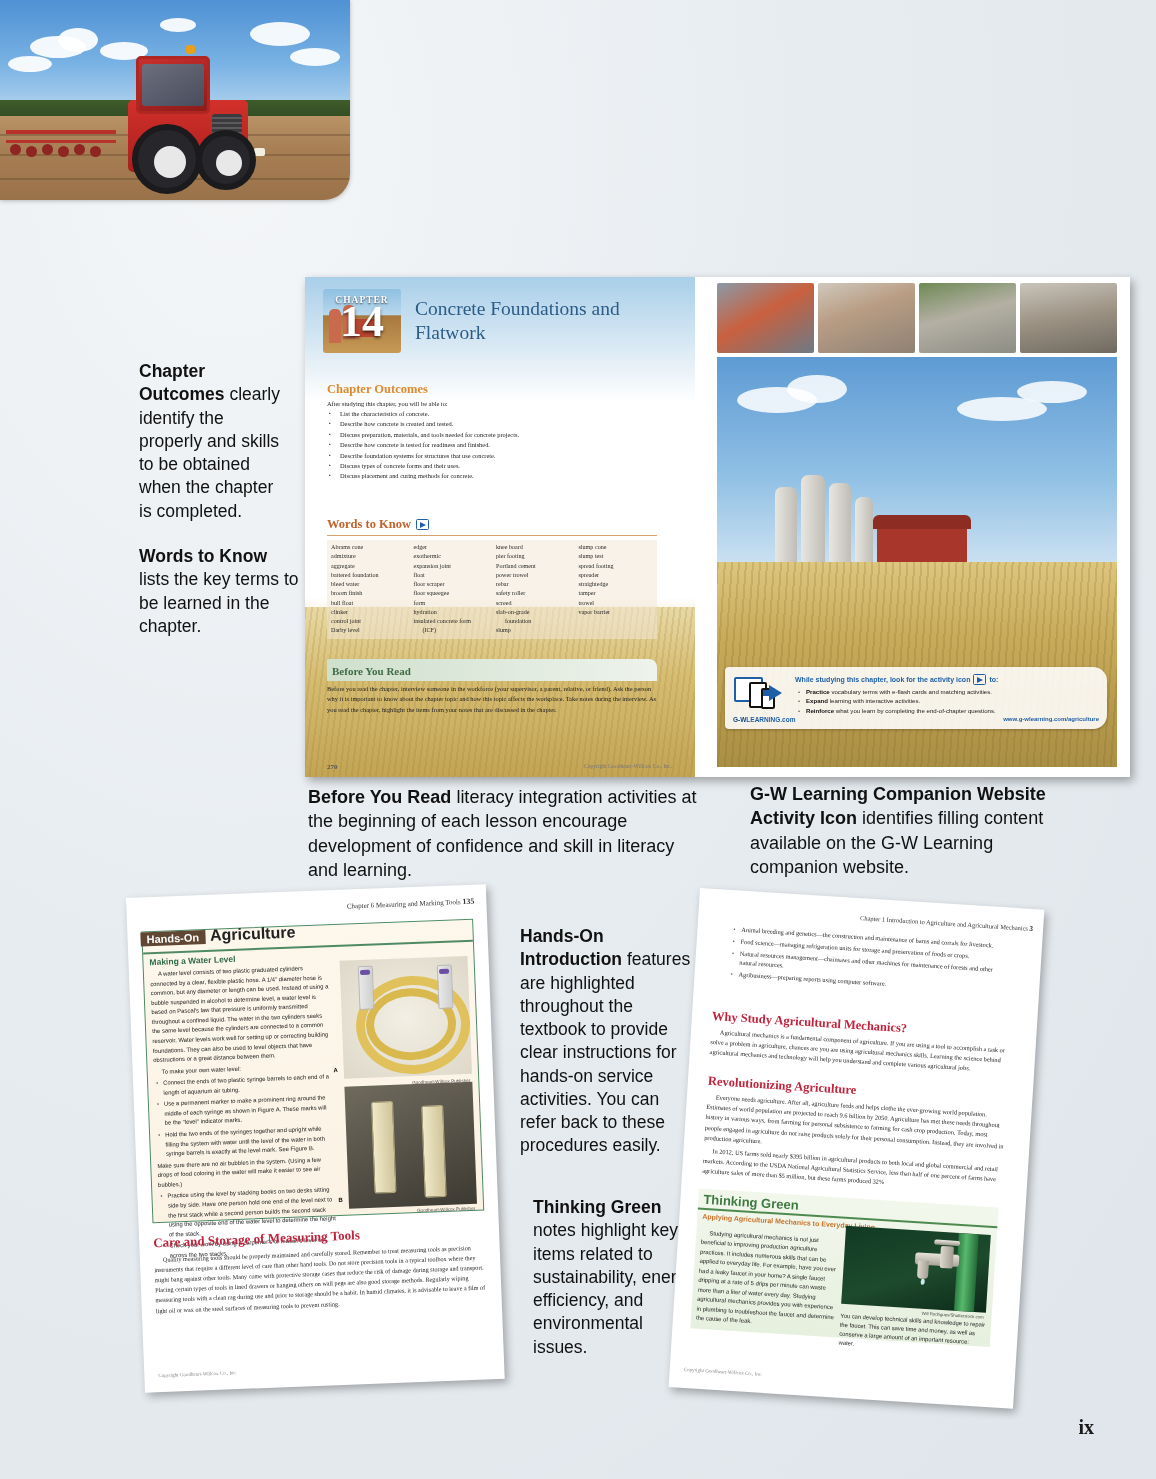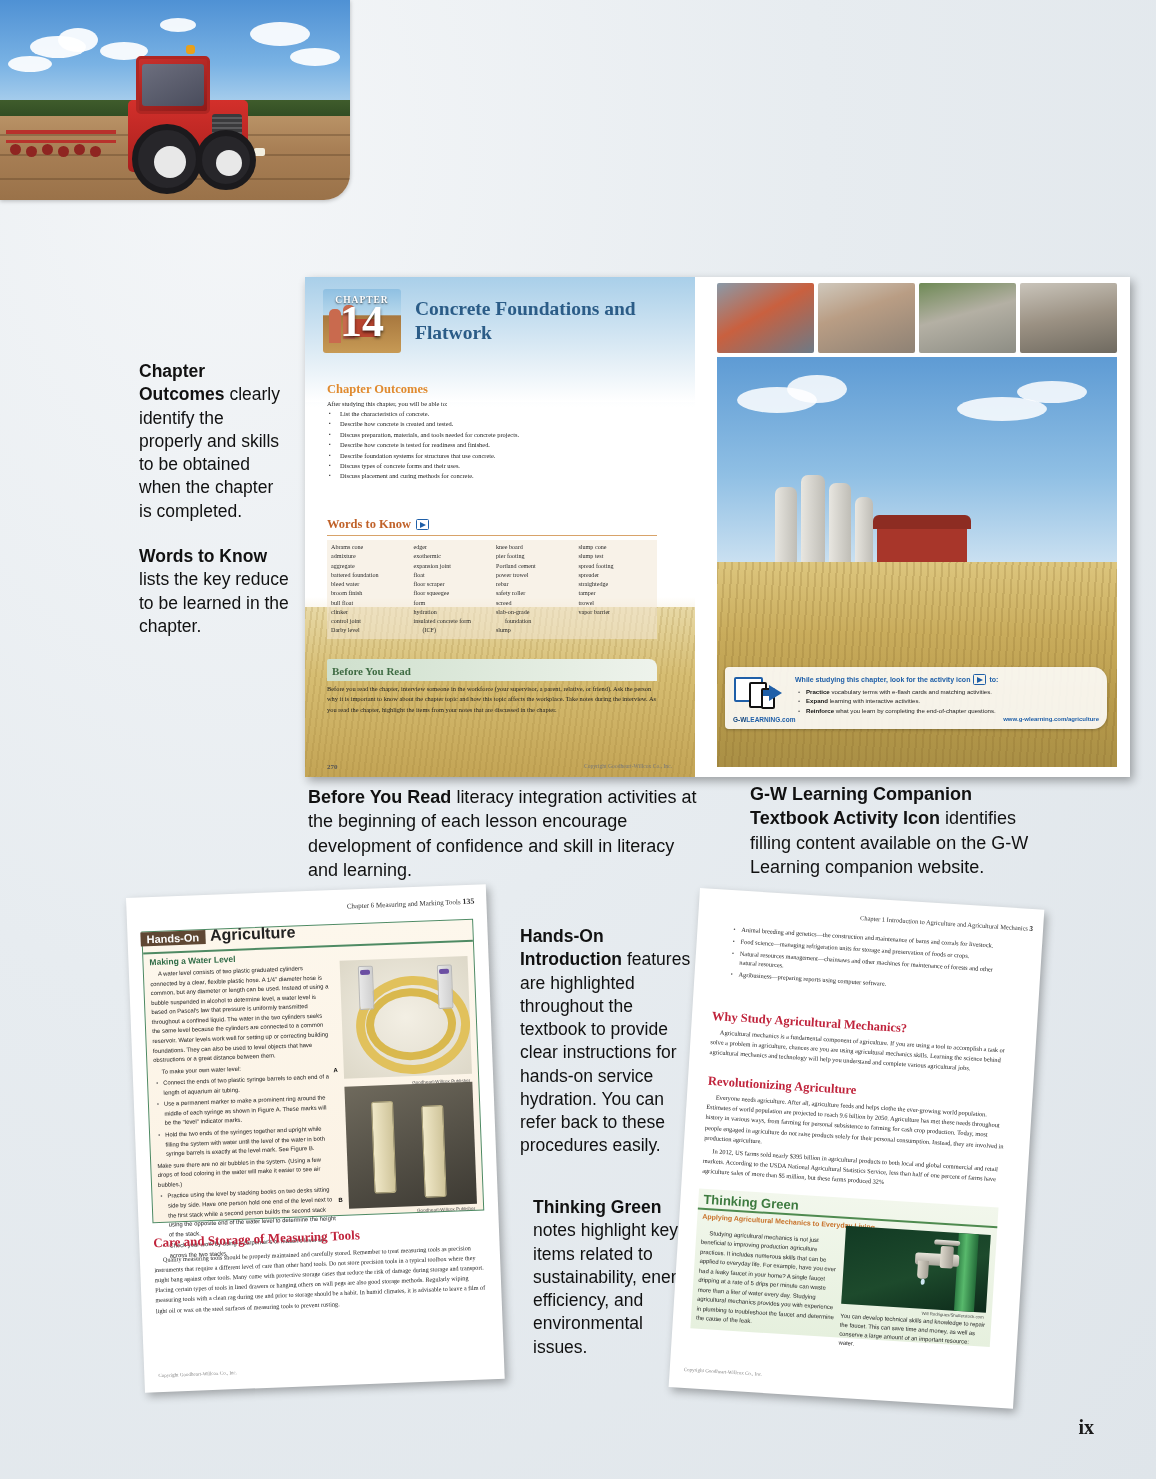--- a/index.html
+++ b/index.html
@@ -82,21 +82,21 @@
   .chbadge .silo{position:absolute;width:12px;height:34px;background:#c96a4e;border-radius:5px 5px 0 0;}
   .chbadge .barn{position:absolute;left:30px;top:30px;width:24px;height:18px;background:#b8442f;}
   .chbadge .lbl{position:absolute;left:0;top:6px;width:100%;text-align:center;
     font-family:"Liberation Serif",serif;font-size:9.5px;letter-spacing:1px;color:#fff;font-weight:bold;
     text-shadow:0 1px 2px rgba(0,0,0,.7);}
   .chbadge .num{position:absolute;left:0;top:9px;width:100%;text-align:center;
     font-family:"Liberation Serif",serif;font-size:44px;font-weight:bold;color:#fff;
     text-shadow:0 2px 3px rgba(0,0,0,.6);line-height:1.1;}
   .chtitle{position:absolute;left:110px;top:20px;width:250px;
     font-family:"Liberation Serif",serif;font-size:19.5px;line-height:1.22;
-    font-weight:bold;color:#2b5c87;}
+    font-weight:normal;color:#2b5c87;}
 
   .sec-h{font-family:"Liberation Serif",serif;font-weight:bold;}
   .outc{position:absolute;left:22px;top:105px;width:330px;}
   .outc .sec-h{font-size:12.5px;color:#e08a2e;margin-bottom:3px;}
   .outc .intro{font-size:6.4px;color:#222;margin-bottom:2px;font-family:"Liberation Serif",serif;}
   .outc ul{margin:0;padding-left:13px;list-style:none;}
   .outc li{font-size:6.4px;line-height:1.62;color:#222;font-family:"Liberation Serif",serif;position:relative;}
   .outc li:before{content:"\25AA";position:absolute;left:-11px;font-size:5px;color:#444;top:1px;}
 
   .wtk{position:absolute;left:22px;top:240px;width:330px;}
@@ -291,30 +291,30 @@
   </div>
 </div>
 
 <div class="hdr">
 </div>
 
 <div class="ann" id="ann-outcomes">
   <b>Chapter Outcomes</b><span> clearly identify the properly and skills to be obtained when the chapter is completed.</span>
 </div>
 <div class="ann" id="ann-words">
-  <b>Words to Know</b><span> lists the key reduce to be learned in the chapter.</span>
+  <b>Words to Know</b><span> lists the key terms to be learned in the chapter.</span>
 </div>
 <div class="ann" id="ann-byr">
   <b>Before You Read</b><span> literacy integration activities at the beginning of each lesson encourage development of confidence and skill in literacy and learning.</span>
 </div>
 <div class="ann" id="ann-gw">
-  <b>G-W Learning Companion Textbook Activity Icon</b><span> identifies filling content available on the G-W Learning companion website.</span>
+  <b>G-W Learning Companion Website Activity Icon</b><span> identifies filling content available on the G-W Learning companion website.</span>
 </div>
 <div class="ann" id="ann-hoa">
-  <b>Hands-On Introduction</b><span> features are highlighted throughout the textbook to provide clear instructions for hands-on service hydration. You can refer back to these procedures easily.</span>
+  <b>Hands-On Introduction</b><span> features are highlighted throughout the textbook to provide clear instructions for hands-on service activities. You can refer back to these procedures easily.</span>
 </div>
 <div class="ann" id="ann-tg">
   <b>Thinking Green</b><span> notes highlight key items related to sustainability, energy efficiency, and environmental issues.</span>
 </div>
 
 <div class="spread">
   <div class="pg-left">
     <div class="pl-sky"></div>
     <div class="pl-wheat"></div>
 

